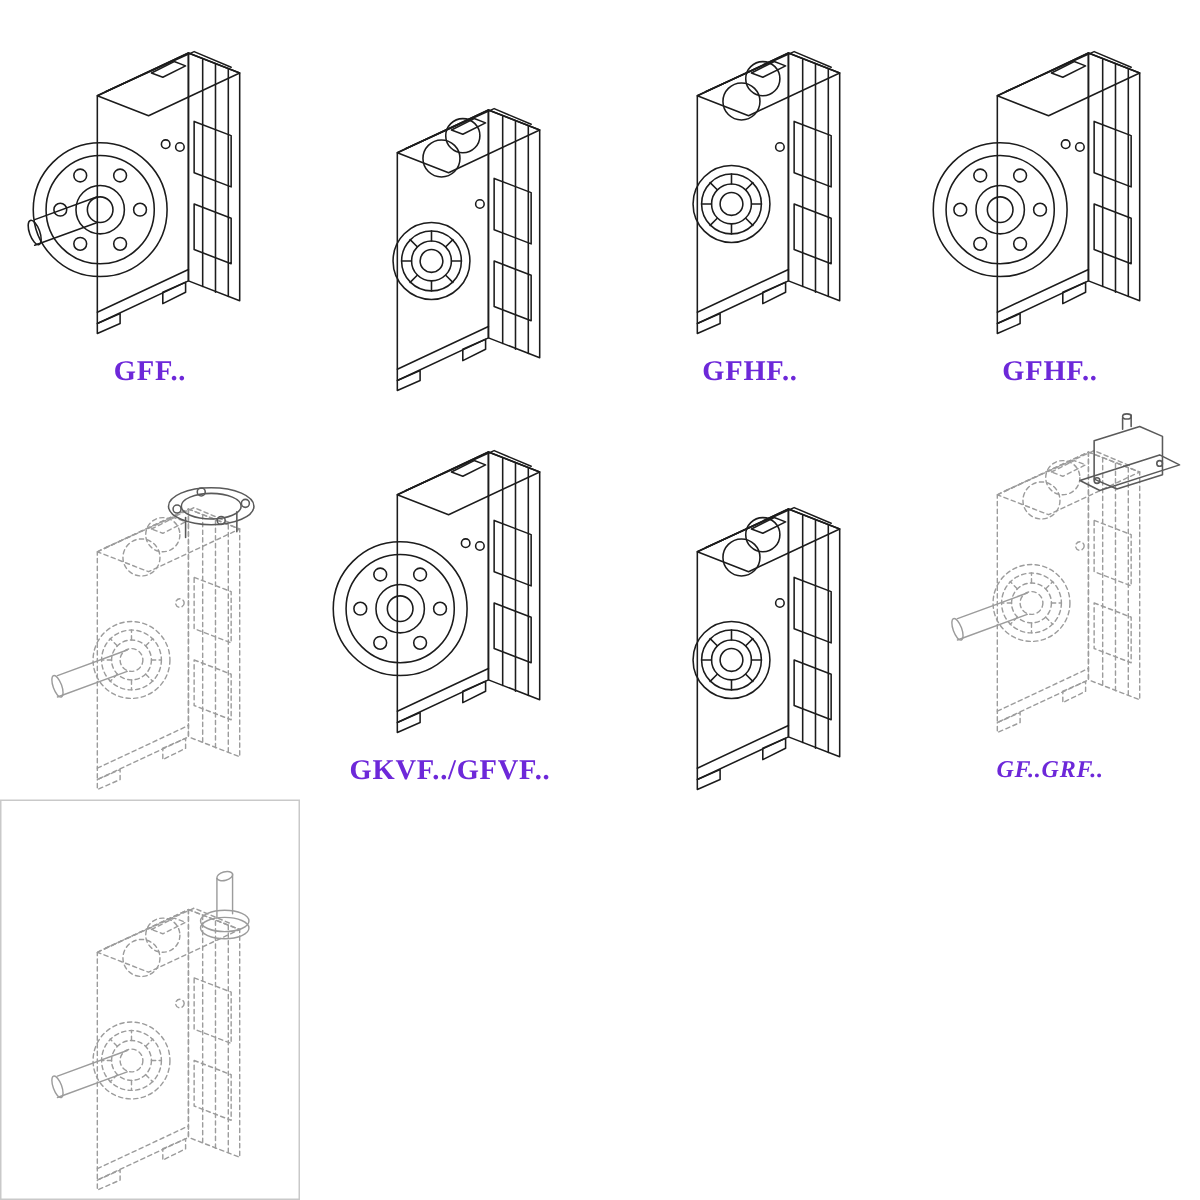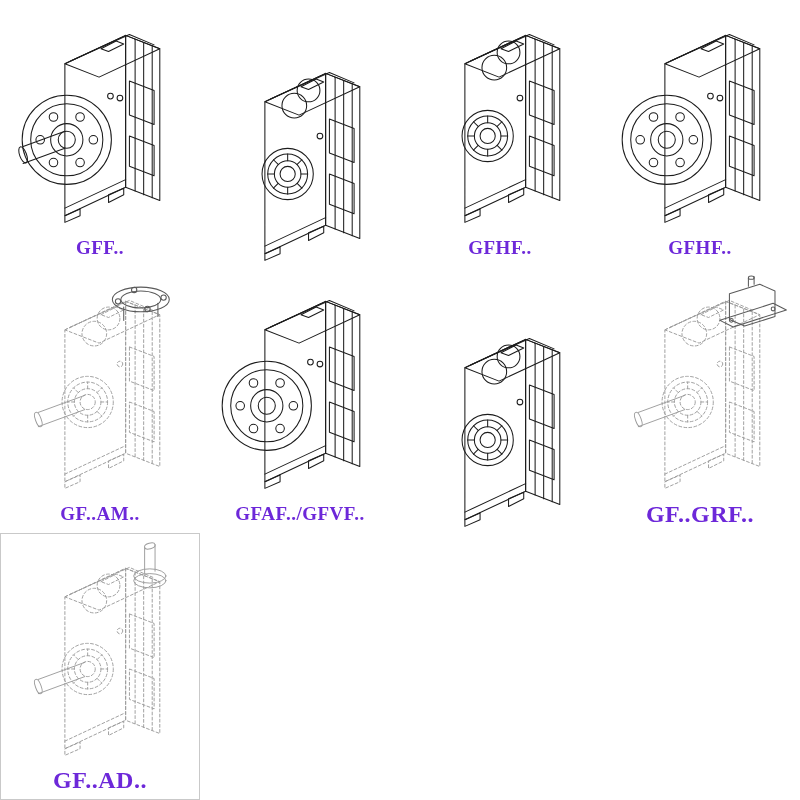--- a/index.html
+++ b/index.html
@@ -10,21 +10,21 @@
   }
   figure.cell{
     margin:0;display:flex;flex-direction:column;align-items:center;justify-content:flex-end;
     overflow:hidden;position:relative;
   }
   .cell svg.draw{display:block;flex:0 0 auto;}
   figcaption.label{
     height:38px;display:flex;align-items:center;justify-content:center;
     font-weight:bold;font-size:19px;letter-spacing:.5px;color:#6d28d9;white-space:nowrap;
   }
-  .label-lg figcaption.label{font-size:24px;}
+  .label-lg figcaption.label{font-size:16px;font-style:italic;}
   .cell-boxed{outline:1px solid #c9c9c9;outline-offset:-1px;}
   
   svg *{fill:none;stroke-linejoin:round;stroke-linecap:round;}
   .s{stroke:#1c1c1c;stroke-width:1.1;}
   .d{stroke:#9c9c9c;stroke-width:1;stroke-dasharray:3 2.4;}
   .dl{stroke:#9c9c9c;stroke-width:1;}
   .m{stroke:#5a5a5a;stroke-width:1.1;}
   #svg-defs{position:absolute;width:0;height:0;}
 </style>
 </head>
@@ -135,30 +135,29 @@
         <ellipse cx="138" cy="30" rx="30" ry="13"></ellipse>
         <ellipse cx="138" cy="30" rx="21" ry="9"></ellipse>
         <circle cx="114" cy="32" r="2.8"></circle>
         <circle cx="162" cy="28" r="2.8"></circle>
         <circle cx="131" cy="20" r="2.8"></circle>
         <circle cx="145" cy="40" r="2.8"></circle>
         <line x1="120" y1="38" x2="120" y2="52"></line>
         <line x1="156" y1="34" x2="156" y2="48"></line>
       </g>
     </svg>
-    <figcaption class="label">GF..AM..</figcaption>
   </figure>
 
 
   <figure class="cell">
     <svg class="draw" width="182" height="224" viewBox="0 0 190 236" preserveAspectRatio="xMidYMax meet">
       <use href="#gbody" class="s"></use>
       <use href="#gflange" class="s"></use>
     </svg>
-    <figcaption class="label">GFAF../GFVF..</figcaption>
+    <figcaption class="label">GKVF../GFVF..</figcaption>
   </figure>
 
   <figure class="cell">
     <svg class="draw" width="182" height="224" viewBox="0 0 190 236" preserveAspectRatio="xMidYMax meet">
       <use href="#gbody" class="s"></use>
       <use href="#gbores" class="s"></use>
     </svg>
   </figure>
 
   <figure class="cell label-lg">
@@ -185,16 +184,15 @@
       <use href="#gbores" class="d"></use>
       <use href="#gshaft-sm" class="dl"></use>
       <g class="dl">
         <line x1="142" y1="10" x2="142" y2="38"></line>
         <line x1="153" y1="7" x2="153" y2="35"></line>
         <ellipse cx="147.5" cy="8.5" rx="5.7" ry="3" transform="rotate(-15 147.5 8.5)"></ellipse>
         <ellipse cx="147.5" cy="40" rx="17" ry="7.5"></ellipse>
         <ellipse cx="147.5" cy="45" rx="17" ry="7.5"></ellipse>
       </g>
     </svg>
-    <figcaption class="label">GF..AD..</figcaption>
   </figure>
 
 </main>
 
 </body></html>

